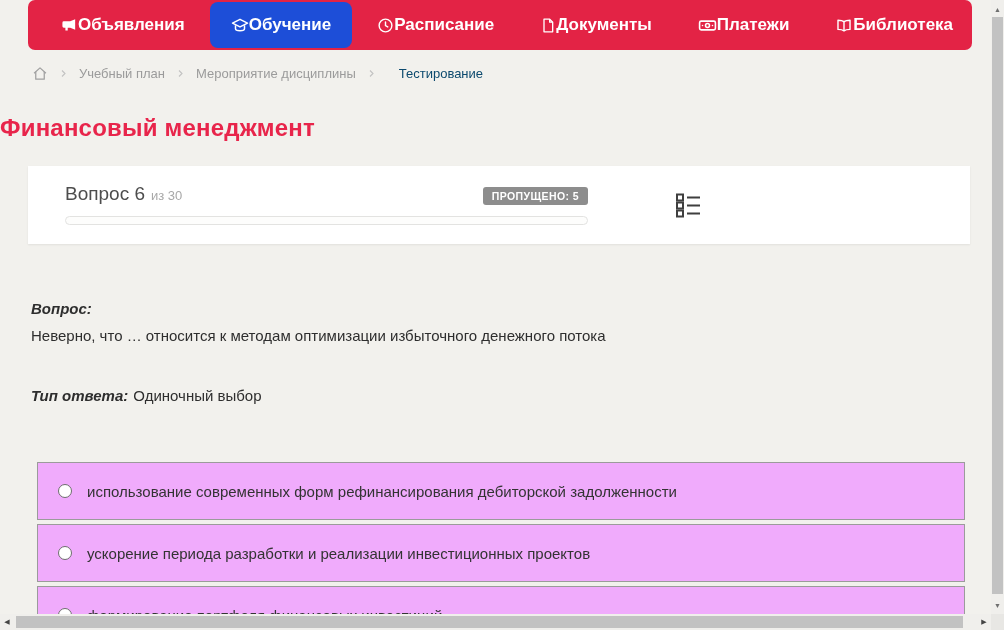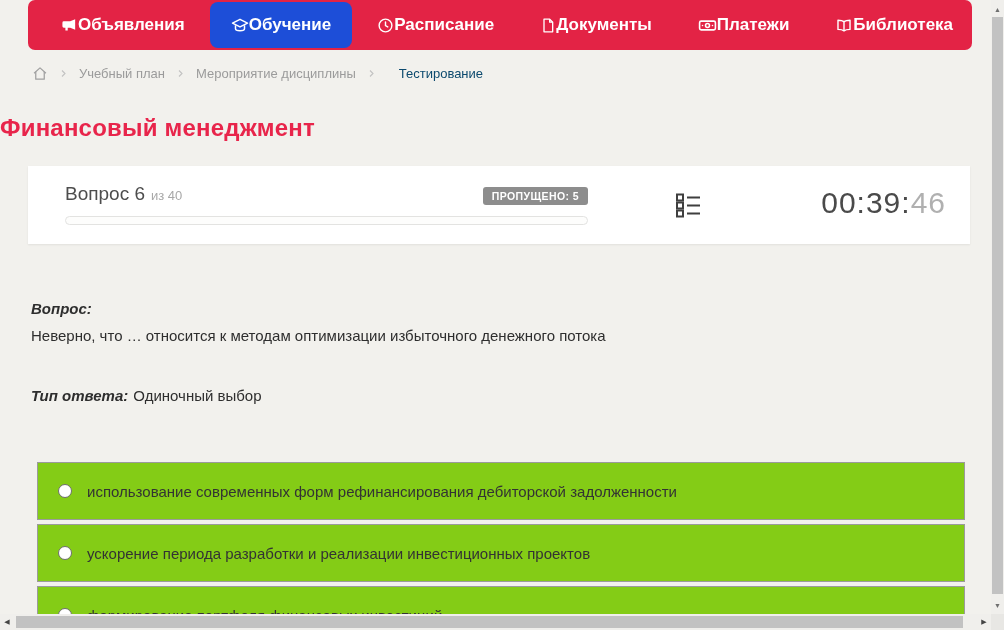--- a/index.html
+++ b/index.html
@@ -72,21 +72,21 @@
   .question-block { position:absolute; left:31px; top:292px; width:910px; font-size:15px; color:#2e2e2e; }
   .q-heading { font-weight:bold; font-style:italic; margin-bottom:9px;margin-top:8px; }
   .q-text { margin-bottom:41px; line-height:1.35; }
   .answer-type { }
   .answer-type .lbl { font-weight:bold; font-style:italic; }
   .answer-type .val { margin-left:5px; }
 
   
   .options { position:absolute; left:37px; top:462px; width:928px; }
   .option {
-    height:58px; background:#84cc16; border:1px solid #9b9b9b;
+    height:58px; background:#f0abfc; border:1px solid #9b9b9b;
     display:flex; align-items:center; padding-left:20px; gap:15px;
     margin-bottom:4px; cursor:pointer;
   }
   .radio {
     width:14px; height:14px; min-width:14px; border:1px solid #6e6e6e;
     border-radius:50%; background:#fff;
   }
   .option-label { font-size:15px; color:#333; }
 
   
@@ -204,39 +204,36 @@
   </span>
   <span class="crumb current">Тестирование</span>
 </div>
 
 <h1 class="page-title">Финансовый менеджмент</h1>
 
 <div class="quiz-header">
   <div class="qh-left">
     <div class="qh-row">
       <div>
-        <span class="q-number">Вопрос 6</span><span class="q-total">из 40</span>
+        <span class="q-number">Вопрос 6</span><span class="q-total">из 30</span>
       </div>
       <span class="skip-badge">ПРОПУЩЕНО: 5</span>
     </div>
     <div class="progress-track">
       <div class="progress-fill" style="width: 0%;"></div>
     </div>
   </div>
   <span class="qh-list-icon">
     <svg width="27" height="27" viewBox="0 0 27 27" fill="none" stroke="#3f3f3f" stroke-width="2">
         <rect x="2" y="2.5" width="6" height="6"></rect>
         <rect x="2" y="10.5" width="6" height="6"></rect>
         <rect x="2" y="18.5" width="6" height="6"></rect>
         <path d="M12 5.5h13M12 13.5h13M12 21.5h13"></path>
       </svg>
   </span>
-  <div class="qh-timer">
-    <span>00:39:</span><span class="secs">46</span>
-  </div>
 </div>
 
 <div class="question-block">
   <div class="q-heading">Вопрос:</div>
   <div class="q-text">Неверно, что … относится к методам оптимизации избыточного денежного потока</div>
   <div class="answer-type">
     <span class="lbl">Тип ответа:</span><span class="val">Одиночный выбор</span>
   </div>
 </div>
 

